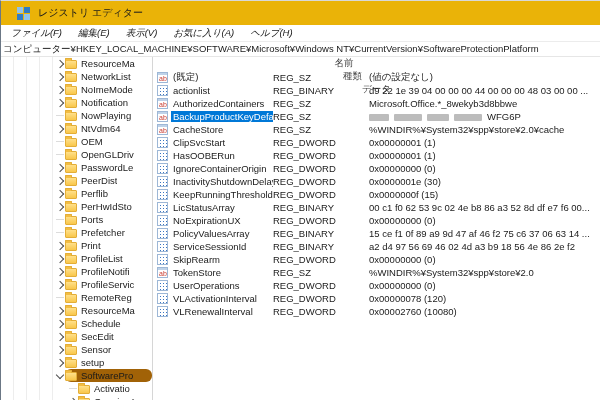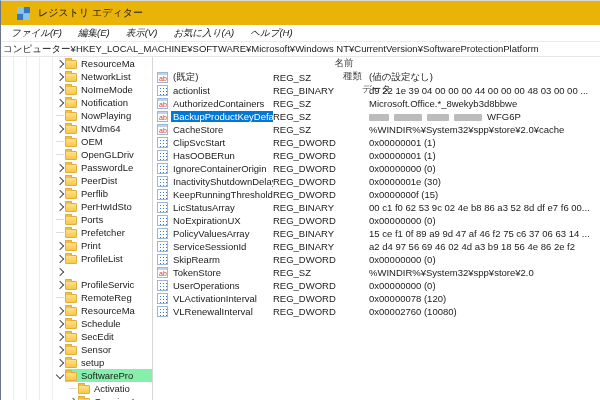--- a/index.html
+++ b/index.html
@@ -30,21 +30,21 @@
   .tree-row{height:13px;display:flex;align-items:center;white-space:nowrap;}
   .tree-row .indent{flex:0 0 auto;}
   .tree-row.lvl0 .indent{width:53px;}
   .tree-row.lvl1 .indent{width:66px;}
   .twisty{width:11px;flex:0 0 auto;display:flex;align-items:center;justify-content:center;}
   .twisty .chev{width:5px;height:5px;border-right:1px solid #4d4d4d;border-bottom:1px solid #4d4d4d;display:block;}
   .tree-row.collapsed .chev{transform:rotate(-45deg);}
   .tree-row.expanded .chev{transform:rotate(45deg);margin-top:-2px;}
   .tree-row.leaf .chev{border:none;width:8px;height:1px;background:#dcdcdc;transform:none;}
   .rowbg{display:flex;align-items:center;flex:1;height:13px;min-width:0;}
-  .tree-row.sel .rowbg{background:#86efac;}
+  .tree-row.sel .rowbg{background:#a16207;border-radius:6px;}
   .folder{width:12px;height:9px;flex:0 0 auto;position:relative;margin-top:1px;
           background:linear-gradient(#ffe08a,#f9c74b);border:1px solid #e3ae38;border-radius:1px;box-sizing:border-box;}
   .folder::before{content:"";position:absolute;top:-3px;left:-1px;width:5px;height:2px;
                   background:#f3bd42;border:1px solid #e3ae38;border-bottom:none;border-radius:1px 1px 0 0;}
   .tree-label{font-size:9.5px;margin-left:4px;overflow:hidden;text-overflow:clip;white-space:nowrap;}
   
   .listpane{flex:1;min-width:0;font-size:9.5px;background:#fff;}
   .list-header{height:14px;display:flex;align-items:center;color:#3c3c3c;flex-direction:column;}
   .h-name{width:120px;padding-left:18px;box-sizing:border-box;}
   .h-type{width:96px;margin-left:29px;}
@@ -270,20 +270,24 @@
       <span class="folder"></span>
       <span class="tree-label">ProfileList</span>
     </span>
   </div>
 
   <div class="tree-row collapsed lvl0">
     <span class="indent"></span>
     <span class="twisty">
               <span class="chev"></span>
             </span>
+    <span class="rowbg">
+      <span class="folder"></span>
+      <span class="tree-label">ProfileNotifi</span>
+    </span>
   </div>
 
   <div class="tree-row collapsed lvl0">
     <span class="indent"></span>
     <span class="twisty">
               <span class="chev"></span>
             </span>
     <span class="rowbg">
       <span class="folder"></span>
       <span class="tree-label">ProfileServic</span>

